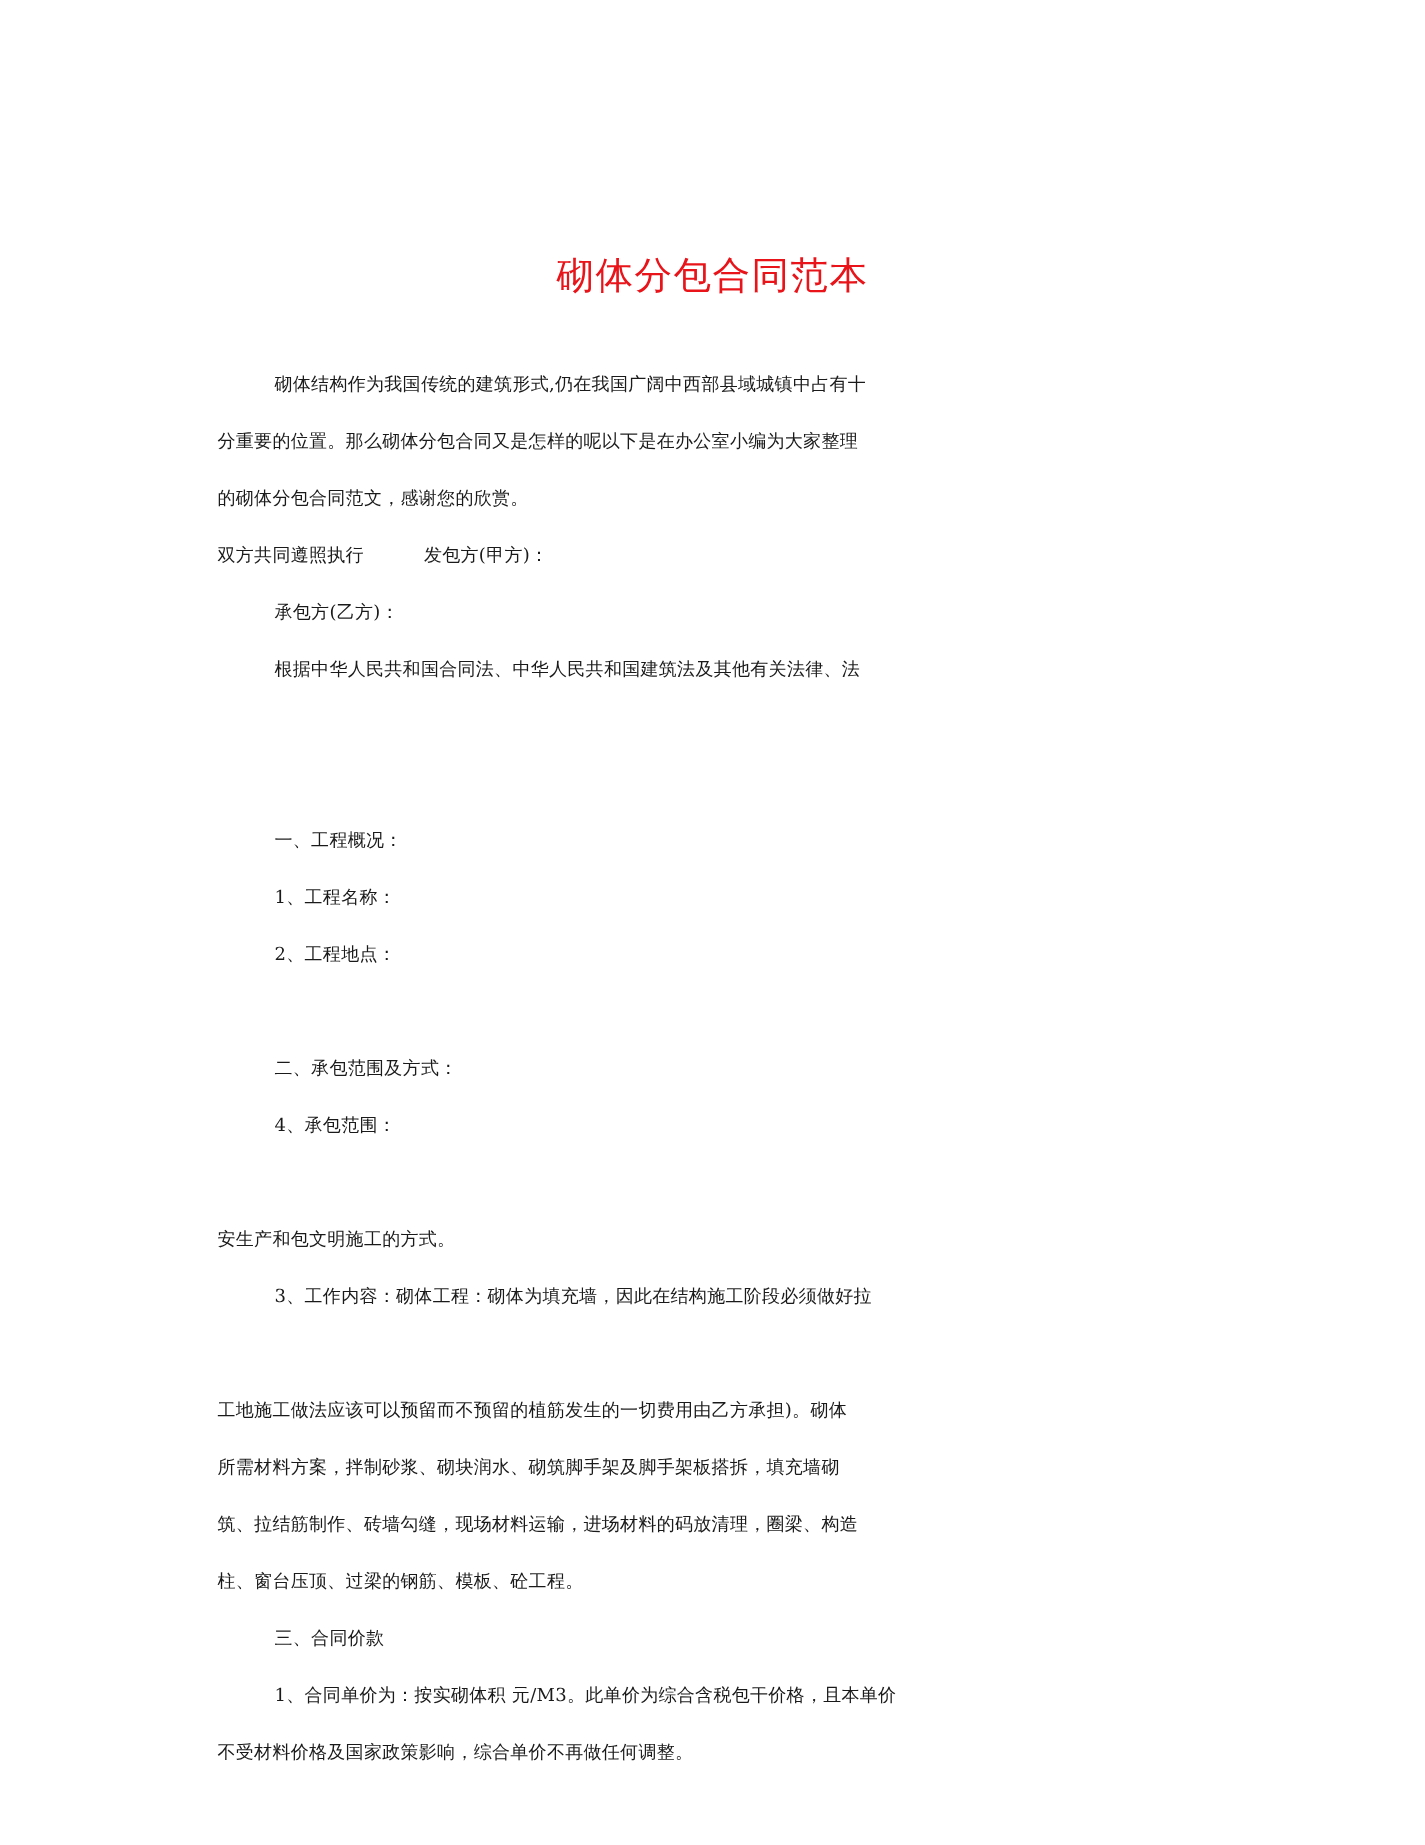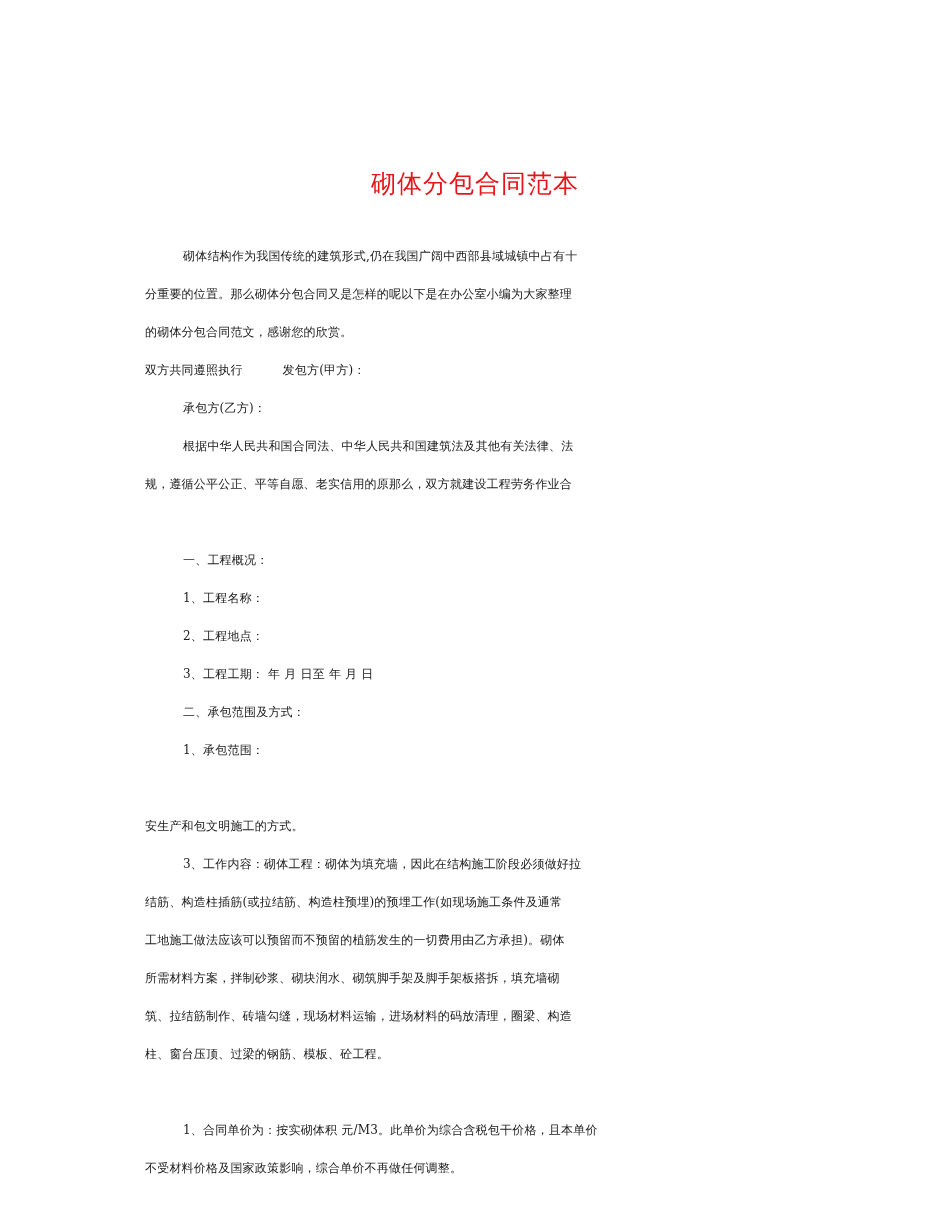--- a/index.html
+++ b/index.html
@@ -22,32 +22,30 @@
   <div class="line indent" style="top:208px">砌体结构作为我国传统的建筑形式,仍在我国广阔中西部县域城镇中占有十</div>
   <div class="line" style="top:246px">分重要的位置。那么砌体分包合同又是怎样的呢以下是在办公室小编为大家整理</div>
   <div class="line" style="top:284px">的砌体分包合同范文，感谢您的欣赏。</div>
 
   <div class="line" style="top:322px">
     <span>双方共同遵照执行</span><span class="gap"></span><span>发包方(甲方)：</span>
   </div>
   <div class="line indent" style="top:360px">承包方(乙方)：</div>
 
   <div class="line indent" style="top:398px">根据中华人民共和国合同法、中华人民共和国建筑法及其他有关法律、法</div>
-  <div class="line" style="top:436px">规，遵循公平公正、平等自愿、老实信用的原那么，双方就建设工程劳务作业合</div>
 
   <div class="line indent" style="top:512px">一、工程概况：</div>
   <div class="line indent" style="top:550px">1、工程名称：</div>
   <div class="line indent" style="top:588px">2、工程地点：</div>
-  <div class="line indent" style="top:626px">3、工程工期： 年 月 日至 年 月 日</div>
 
   <div class="line indent" style="top:664px">二、承包范围及方式：</div>
-  <div class="line indent" style="top:702px">1、承包范围：</div>
+  <div class="line indent" style="top:702px">4、承包范围：</div>
   <div class="line" style="top:778px">安生产和包文明施工的方式。</div>
   <div class="line indent" style="top:816px">3、工作内容：砌体工程：砌体为填充墙，因此在结构施工阶段必须做好拉</div>
-  <div class="line" style="top:854px">结筋、构造柱插筋(或拉结筋、构造柱预埋)的预埋工作(如现场施工条件及通常</div>
   <div class="line" style="top:892px">工地施工做法应该可以预留而不预留的植筋发生的一切费用由乙方承担)。砌体</div>
   <div class="line" style="top:930px">所需材料方案，拌制砂浆、砌块润水、砌筑脚手架及脚手架板搭拆，填充墙砌</div>
   <div class="line" style="top:968px">筑、拉结筋制作、砖墙勾缝，现场材料运输，进场材料的码放清理，圈梁、构造</div>
   <div class="line" style="top:1006px">柱、窗台压顶、过梁的钢筋、模板、砼工程。</div>
 
+  <div class="line indent" style="top:1044px">三、合同价款</div>
   <div class="line indent" style="top:1082px">1、合同单价为：按实砌体积 元/M3。此单价为综合含税包干价格，且本单价</div>
   <div class="line" style="top:1120px">不受材料价格及国家政策影响，综合单价不再做任何调整。</div>
 </div>
 
 </body></html>

